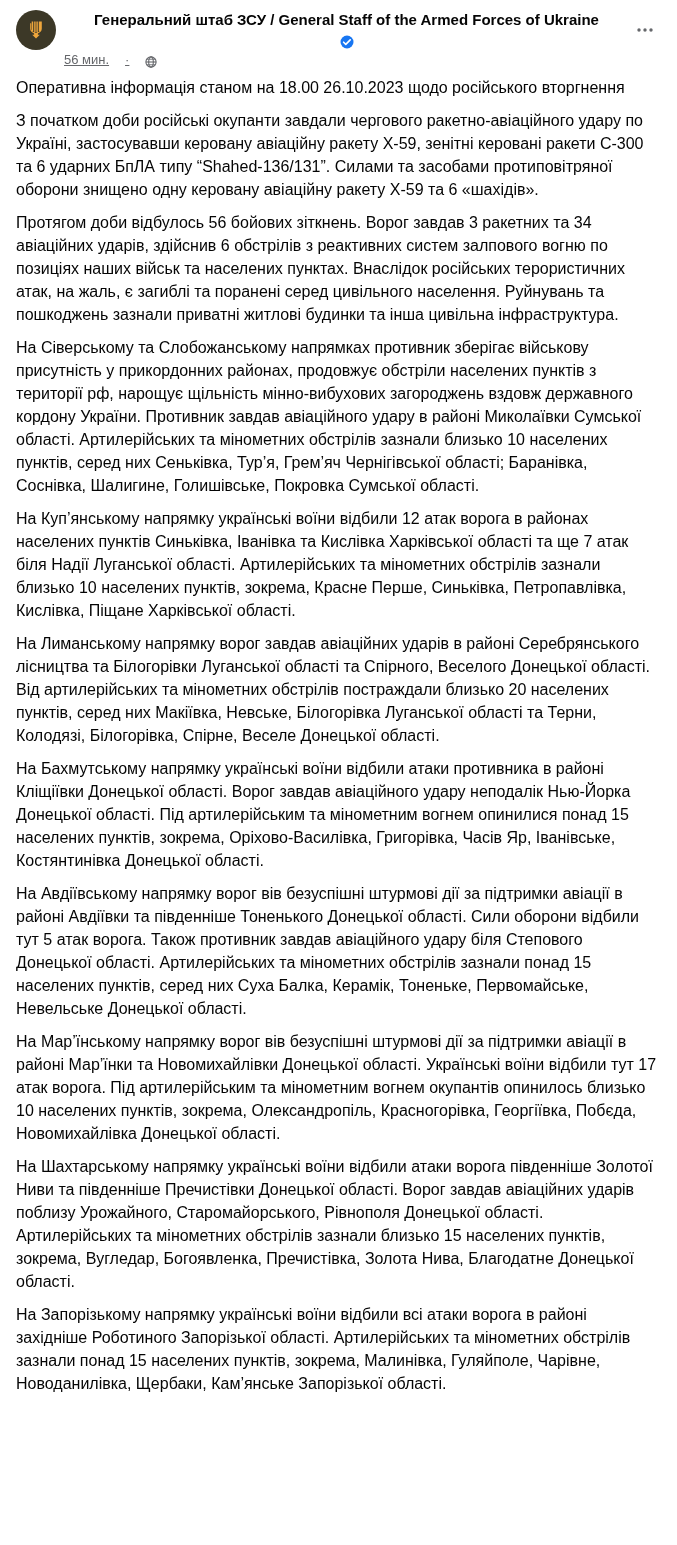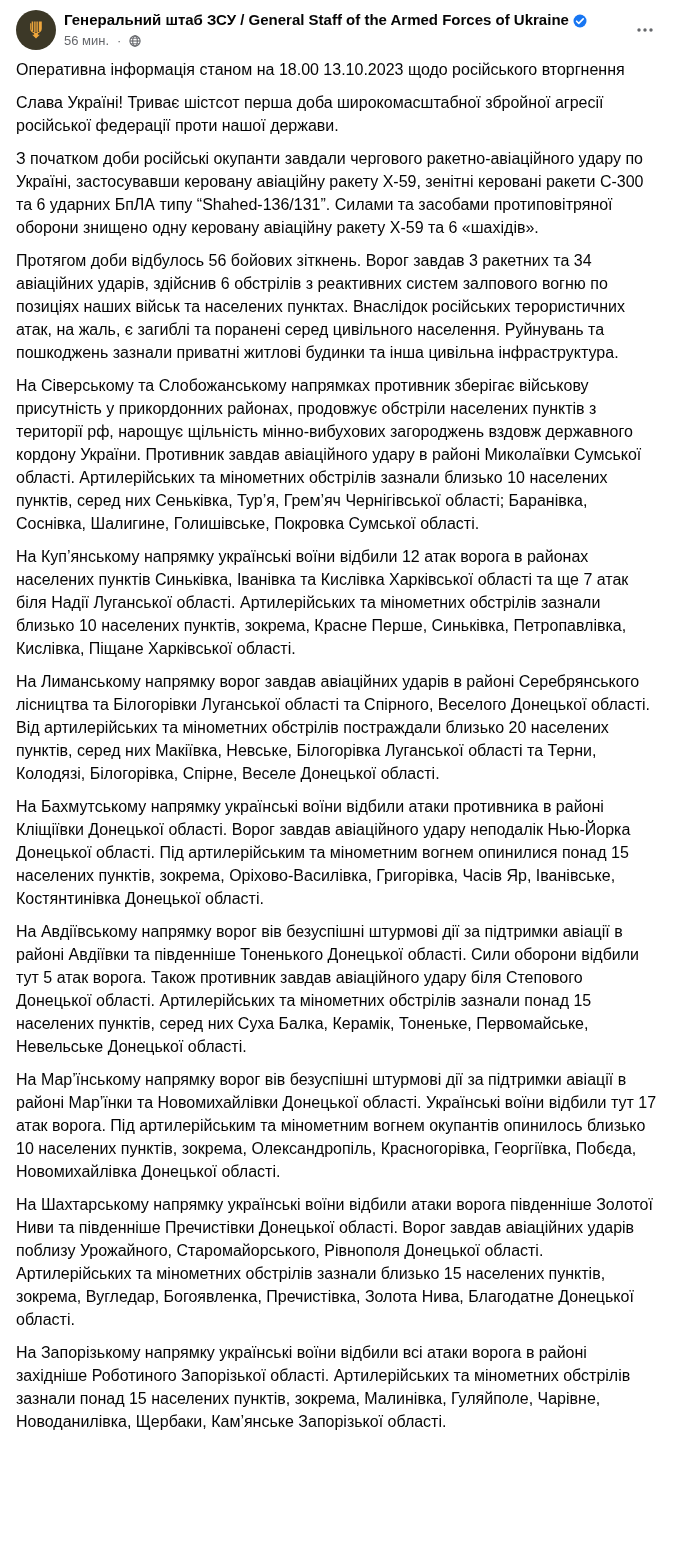--- a/index.html
+++ b/index.html
@@ -23,35 +23,37 @@
     border-radius: 50%;
     background: #3c3827;
     flex: 0 0 40px;
     display: flex; align-items: center; justify-content: center;
     cursor: pointer;
   }
   .header-info { margin-left: 8px; flex: 1 1 auto; min-width: 0; }
   .page-name-row {
     display: flex; align-items: center; gap: 4px;
     white-space: nowrap;
+    flex-direction: column;
   }
   .page-name {
     font-size: 15px;
     font-weight: 700;
     color: #050505;
     line-height: 20px;
     cursor: pointer;
   }
   .badge { flex: 0 0 auto; display: inline-flex; margin-top: 1px; }
   .meta-row {
-    display: flex; align-items: center; gap: 8px;
+    display: flex; align-items: flex-end; gap: 16px;
     font-size: 13px;
     color: #65676b;
     line-height: 17px;
     margin-top: 2px;
+    text-decoration: underline;
   }
   .meta-row .dot-sep { font-size: 13px; color: #65676b; }
   .timestamp { cursor: pointer; }
   .menu-button {
     flex: 0 0 auto;
     width: 32px; height: 32px;
     margin-top: 4px;
     border: none; background: transparent;
     border-radius: 50%;
     display: flex; align-items: center; justify-content: center;
@@ -114,22 +116,21 @@
           <circle cx="4" cy="10" r="1.7" fill="#65676b"></circle>
           <circle cx="10" cy="10" r="1.7" fill="#65676b"></circle>
           <circle cx="16" cy="10" r="1.7" fill="#65676b"></circle>
         </svg>
       </span>
     </button>
 
   </div>
 
   <div class="post-body">
-    <p>Оперативна інформація станом на 18.00 13.10.2023 щодо російського вторгнення</p>
-    <p>Слава Україні! Триває шістсот перша доба широкомасштабної збройної агресії російської федерації проти нашої держави.</p>
+    <p>Оперативна інформація станом на 18.00 26.10.2023 щодо російського вторгнення</p>
     <p>З початком доби російські окупанти завдали чергового ракетно-авіаційного удару по Україні, застосувавши керовану авіаційну ракету Х-59, зенітні керовані ракети С-300 та 6 ударних БпЛА типу “Shahed-136/131”. Силами та засобами протиповітряної оборони знищено одну керовану авіаційну ракету Х-59 та 6 «шахідів».</p>
     <p>Протягом доби відбулось 56 бойових зіткнень. Ворог завдав 3 ракетних та 34 авіаційних ударів, здійснив 6 обстрілів з реактивних систем залпового вогню по позиціях наших військ та населених пунктах. Внаслідок російських терористичних атак, на жаль, є загиблі та поранені серед цивільного населення. Руйнувань та пошкоджень зазнали приватні житлові будинки та інша цивільна інфраструктура.</p>
     <p>На Сіверському та Слобожанському напрямках противник зберігає військову присутність у прикордонних районах, продовжує обстріли населених пунктів з території рф, нарощує щільність мінно-вибухових загороджень вздовж державного кордону України. Противник завдав авіаційного удару в районі Миколаївки Сумської області. Артилерійських та мінометних обстрілів зазнали близько 10 населених пунктів, серед них Сеньківка, Тур’я, Грем’яч Чернігівської області; Баранівка, Соснівка, Шалигине, Голишівське, Покровка Сумської області.</p>
     <p>На Куп’янському напрямку українські воїни відбили 12 атак ворога в районах населених пунктів Синьківка, Іванівка та Кислівка Харківської області та ще 7 атак біля Надії Луганської області. Артилерійських та мінометних обстрілів зазнали близько 10 населених пунктів, зокрема, Красне Перше, Синьківка, Петропавлівка, Кислівка, Піщане Харківської області.</p>
     <p>На Лиманському напрямку ворог завдав авіаційних ударів в районі Серебрянського лісництва та Білогорівки Луганської області та Спірного, Веселого Донецької області. Від артилерійських та мінометних обстрілів постраждали близько 20 населених пунктів, серед них Макіївка, Невське, Білогорівка Луганської області та Терни, Колодязі, Білогорівка, Спірне, Веселе Донецької області.</p>
     <p>На Бахмутському напрямку українські воїни відбили атаки противника в районі Кліщіївки Донецької області. Ворог завдав авіаційного удару неподалік Нью-Йорка Донецької області. Під артилерійським та мінометним вогнем опинилися понад 15 населених пунктів, зокрема, Оріхово-Василівка, Григорівка, Часів Яр, Іванівське, Костянтинівка Донецької області.</p>
     <p>На Авдіївському напрямку ворог вів безуспішні штурмові дії за підтримки авіації в районі Авдіївки та південніше Тоненького Донецької області. Сили оборони відбили тут 5 атак ворога. Також противник завдав авіаційного удару біля Степового Донецької області. Артилерійських та мінометних обстрілів зазнали понад 15 населених пунктів, серед них Суха Балка, Керамік, Тоненьке, Первомайське,  Невельське Донецької області.</p>
     <p>На Мар’їнському напрямку ворог вів безуспішні штурмові дії за підтримки авіації в районі Мар’їнки та Новомихайлівки Донецької області. Українські воїни відбили тут 17 атак ворога. Під артилерійським та мінометним вогнем окупантів опинилось близько 10 населених пунктів, зокрема, Олександропіль, Красногорівка, Георгіївка, Побєда, Новомихайлівка Донецької області.</p>
     <p>На Шахтарському напрямку українські воїни відбили атаки ворога південніше Золотої Ниви та південніше Пречистівки Донецької області. Ворог завдав авіаційних ударів поблизу Урожайного, Старомайорського, Рівнополя Донецької області. Артилерійських та мінометних обстрілів зазнали близько 15 населених пунктів, зокрема, Вугледар, Богоявленка, Пречистівка, Золота Нива, Благодатне Донецької області.</p>
     <p>На Запорізькому напрямку українські воїни відбили всі атаки ворога в районі західніше Роботиного Запорізької області. Артилерійських та мінометних обстрілів зазнали понад 15 населених пунктів, зокрема, Малинівка, Гуляйполе, Чарівне, Новоданилівка, Щербаки, Кам’янське Запорізької області.</p>

